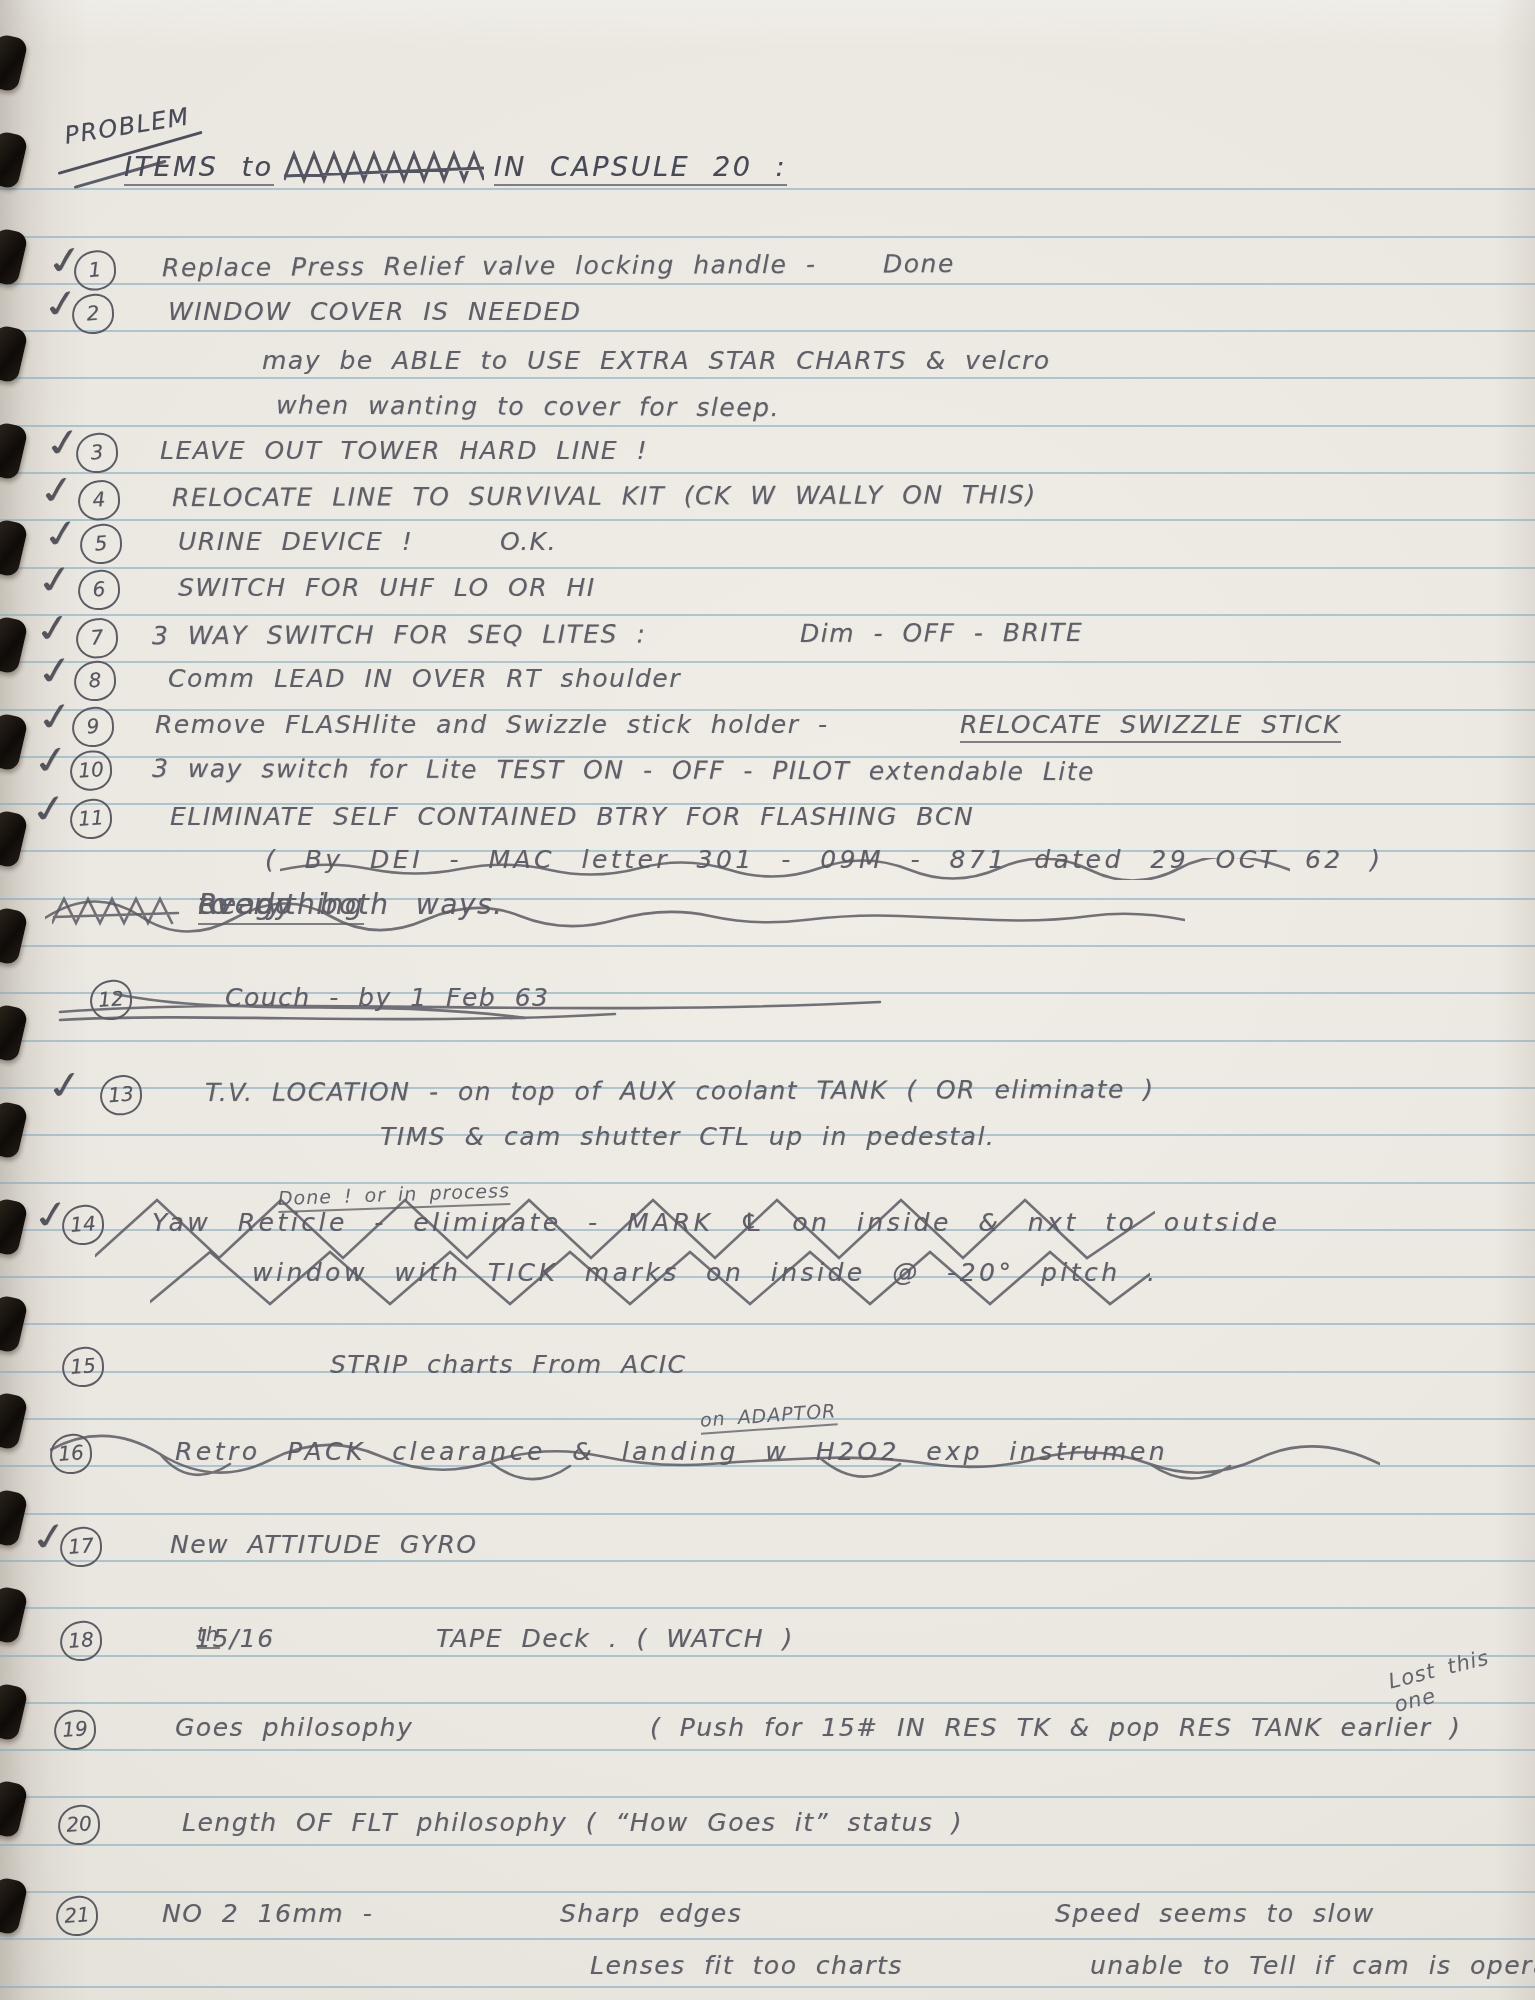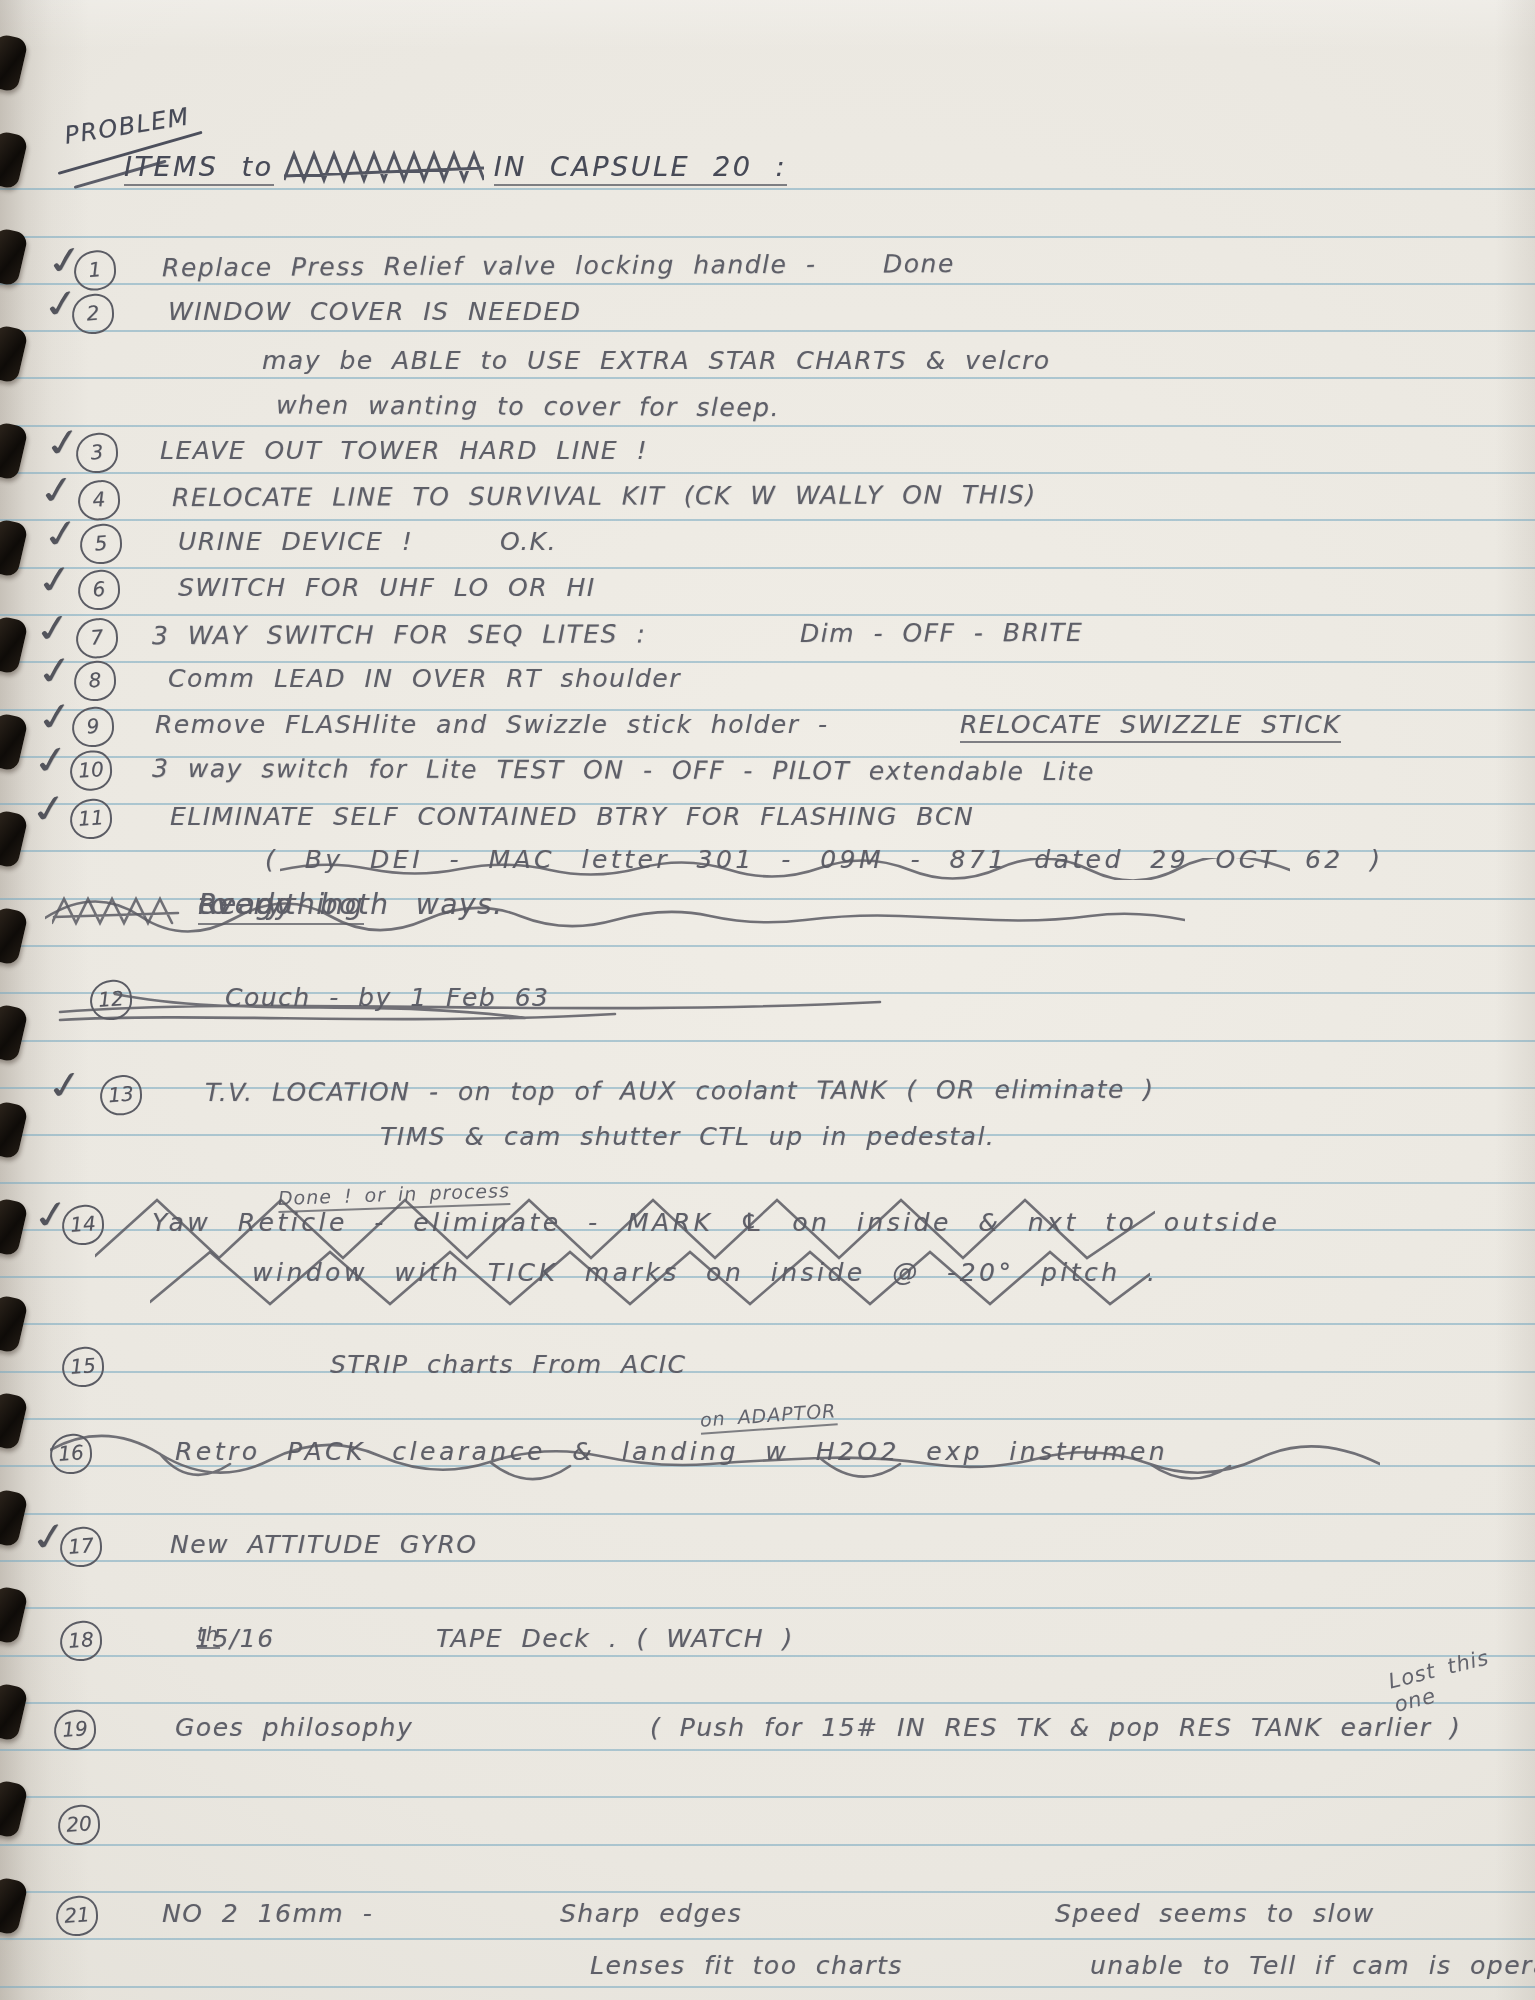--- a/index.html
+++ b/index.html
@@ -253,20 +253,21 @@
     <span class="circ" style="left:54px">19</span>
     <span class="txt" style="left:175px">Goes philosophy</span>
     <span class="txt" style="left:650px">( Push for 15# IN RES TK &amp; pop RES TANK earlier )</span>
   </div>
   <div class="row" style="top:1655px">
     <span class="ann" style="left:1390px;width:120px;white-space:normal;transform:rotate(-14deg);font-size:21px">Lost this one</span>
   </div>
 
   <div class="row" style="top:1808px">
     <span class="circ" style="left:58px">20</span>
+    <span class="txt" style="left:182px">Length OF FLT philosophy ( “How Goes it” status )</span>
   </div>
 
   <div class="row" style="top:1899px">
     <span class="circ" style="left:56px">21</span>
     <span class="txt" style="left:162px">NO 2   16mm  -</span>
     <span class="txt" style="left:560px">Sharp edges</span>
     <span class="txt" style="left:1055px">Speed seems to slow</span>
   </div>
   <div class="row" style="top:1951px">
     <span class="txt" style="left:590px">Lenses fit too charts</span>

